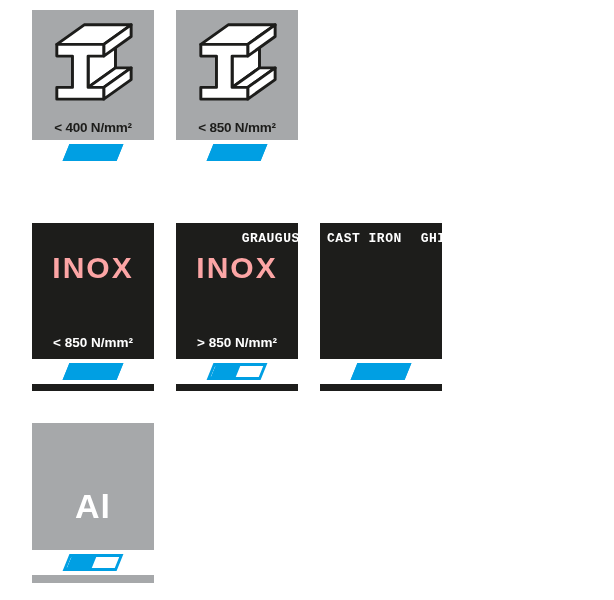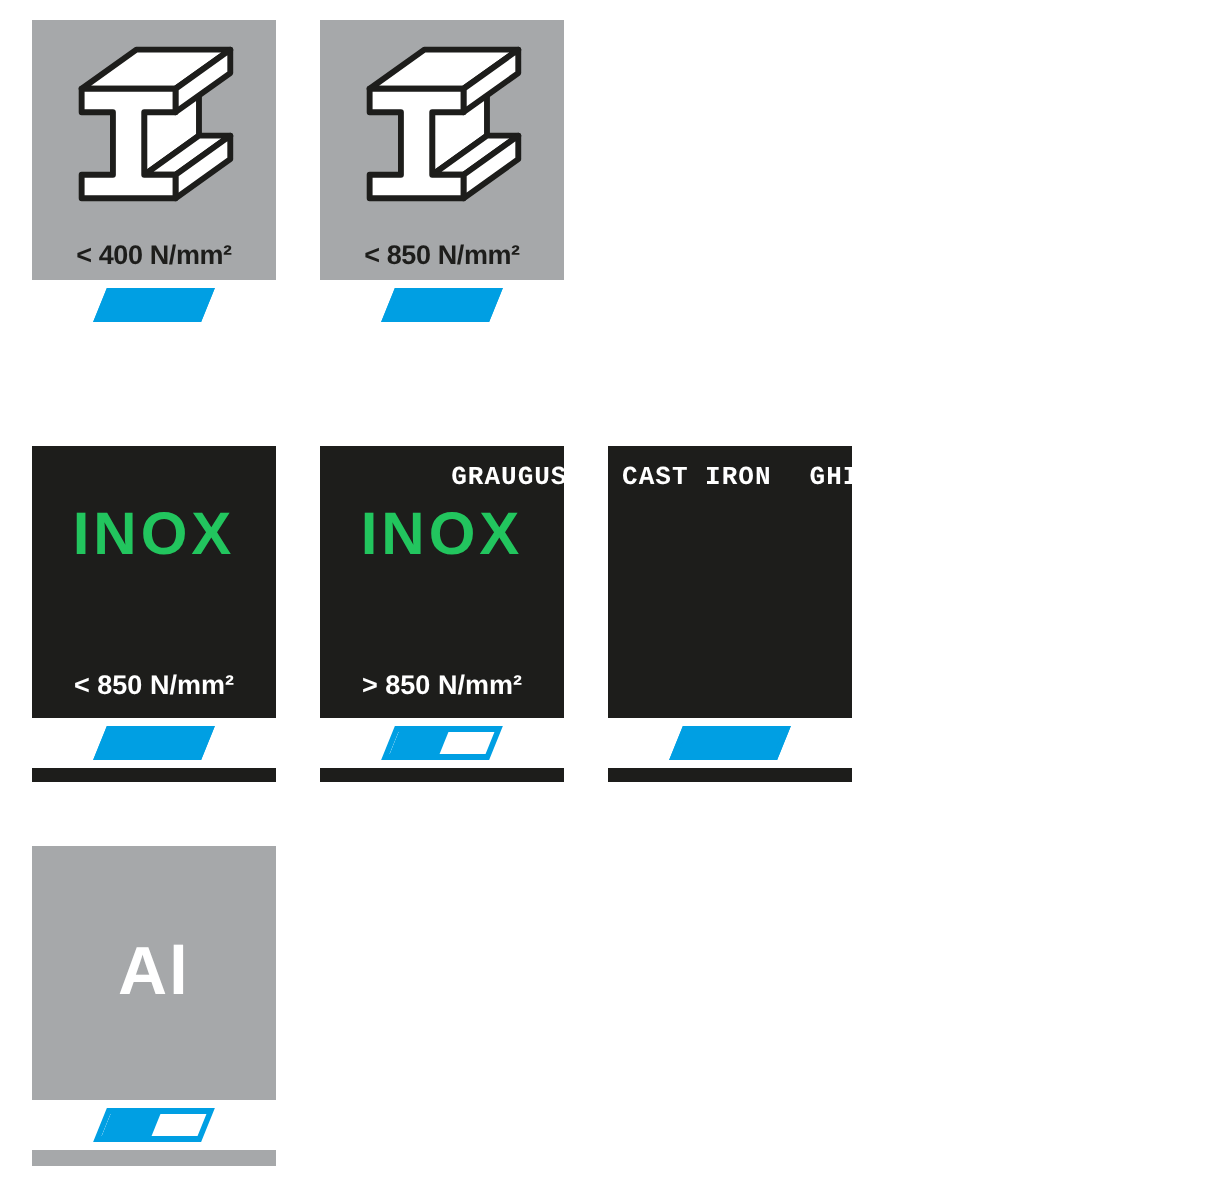--- a/index.html
+++ b/index.html
@@ -6,21 +6,21 @@
     margin: 0;
     padding: 0;
     background: #ffffff;
     font-family: "Liberation Sans", sans-serif;
   }
   .sheet {
     position: relative;
     width: 614px;
     height: 600px;
     box-sizing: border-box;
-    padding: 10px 0 0 16px;
+    padding: 10px 0 0 32px;
     background: #ffffff;
     text-align: right;
   }
   .row { display: flex; gap: 22px; }
   .row--steel { margin-bottom: 58px; }
   .row--dark  { margin-bottom: 32px; }
 
   .tile {
     box-sizing: border-box;
     width: 122px;
@@ -41,21 +41,21 @@
     font-weight: bold;
     font-size: 13.5px;
     color: #1d1d1b;
     letter-spacing: -0.2px;
     margin-top: auto;
     margin-bottom: 5px;
     white-space: nowrap;
   }
 
   .inox-title {
-    color: #22c55e;
+    color: #fca5a5;
     font-size: 30px;
     font-weight: bold;
     letter-spacing: 2px;
     margin-top: 28px;
   }
   .inox-label {
     color: #ffffff;
     font-weight: bold;
     font-size: 13.5px;
     margin-top: auto;
@@ -76,21 +76,21 @@
     font-weight: bold;
     font-size: 13px;
     letter-spacing: 0.5px;
     white-space: nowrap;
   }
 
   .al-title {
     color: #ffffff;
     font-size: 34px;
     font-weight: bold;
-    margin-top: 44px;
+    margin-top: 64px;
     letter-spacing: 1px;
   }
 
   .strip {
     width: 100%;
     height: 25px;
     background: #ffffff;
     display: flex;
     align-items: center;
     justify-content: center;

